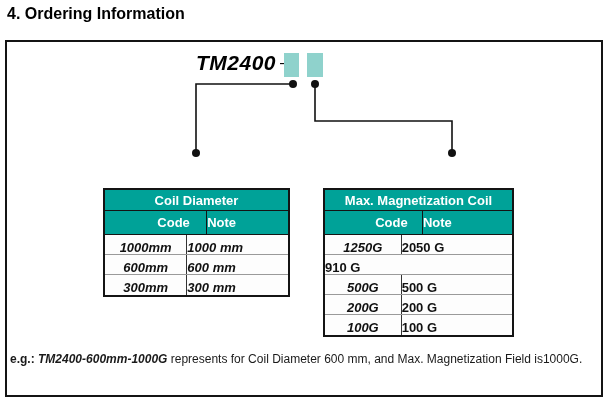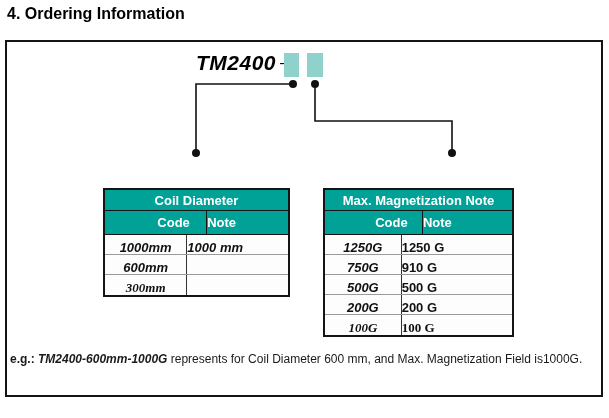--- a/index.html
+++ b/index.html
@@ -65,21 +65,21 @@
   .t-cols{
     display:flex;height:24px;line-height:24px;
     background:var(--teal);color:#fff;font-weight:bold;
     border-bottom:1px solid #141414;
     padding-left:36px;
   }
   .t-row{
     display:flex;height:20px;line-height:25px;
     border-bottom:1px solid #9a9a9a;
   }
-  .t-row:last-child{border-bottom:none;font-family:Liberation Serif, serif;}
+  .t-row:last-child{border-bottom:none;}
   .c-code{
     text-align:center;
     border-right:1px solid #141414;
   }
   .coil .c-code{width:45%;}
   .mag .c-code{width:41%;}
   .c-note{flex:1;}
   .t-row .c-code{font-weight:bold;font-style:italic;border-right:1px solid #333;}
   .t-row .c-note{font-weight:bold;}
   .coil .t-row .c-note{font-style:italic;}
@@ -116,38 +116,39 @@
   <div class="t-cols">
     <div class="c-code">Code</div>
     <div class="c-note">Note</div>
   </div>
   <div class="t-row">
     <div class="c-code">1000mm</div>
     <div class="c-note">1000 mm</div>
   </div>
   <div class="t-row">
     <div class="c-code">600mm</div>
+    <div class="c-note">600 mm</div>
   </div>
   <div class="t-row">
     <div class="c-code">300mm</div>
+    <div class="c-note">300 mm</div>
   </div>
 </div>
 
 <div class="spec-table mag">
-  <div class="t-title">Max. Magnetization Note</div>
+  <div class="t-title">Max. Magnetization Coil</div>
   <div class="t-cols">
     <div class="c-code">Code</div>
     <div class="c-note">Note</div>
   </div>
   <div class="t-row">
     <div class="c-code">1250G</div>
-    <div class="c-note">1250 G</div>
+    <div class="c-note">2050 G</div>
   </div>
   <div class="t-row">
-    <div class="c-code">750G</div>
     <div class="c-note">910 G</div>
   </div>
   <div class="t-row">
     <div class="c-code">500G</div>
     <div class="c-note">500 G</div>
   </div>
   <div class="t-row">
     <div class="c-code">200G</div>
     <div class="c-note">200 G</div>
   </div>

